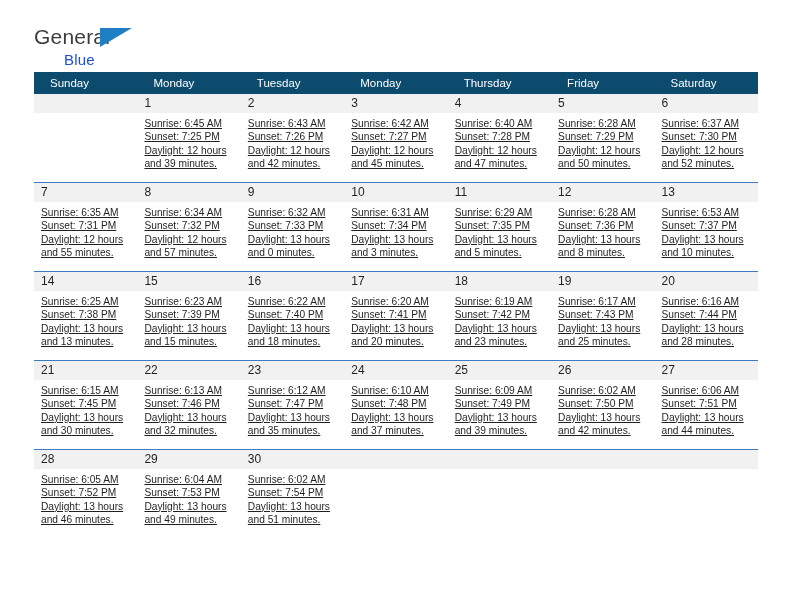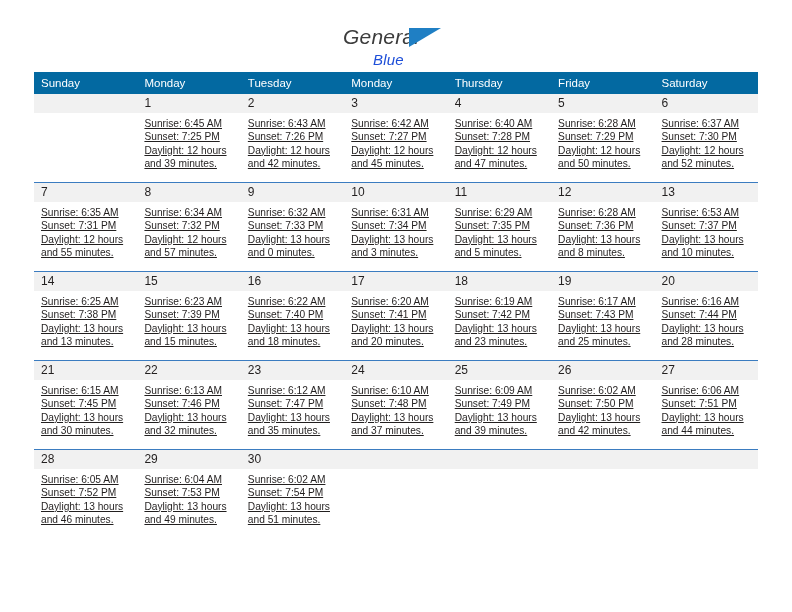--- a/index.html
+++ b/index.html
@@ -19,25 +19,24 @@
     width: 792px;
     height: 612px;
     box-sizing: border-box;
     padding: 0 34px;
   }
 
   
   .top {
     display: flex;
     align-items: flex-start;
-    justify-content: center;
+    justify-content: space-between;
     padding-top: 26px;
     height: 72px;
     box-sizing: border-box;
-    font-style: italic;
   }
   .logo {
     position: relative;
     width: 106px;
     height: 46px;
     line-height: 1;
     user-select: none;
   }
   .logo .general {
     position: absolute;
@@ -82,26 +81,26 @@
     white-space: nowrap;
   }
 
   
   .calendar {
     width: 724px;
     border-collapse: collapse;
     table-layout: fixed;
   }
   .calendar th {
-    background: #0369a1;
+    background: #0c4a6e;
     color: #ffffff;
     font-size: 11.5px;
     font-weight: normal;
     text-align: left;
-    padding: 5px 0 5px 7px;
+    padding: 5px 0 5px 16px;
     height: 20px;
     box-sizing: border-box;
     border: none;
   }
   .calendar td {
     width: 103.4px;
     height: 88px;
     vertical-align: top;
     padding: 0;
     border-top: 1px solid #3b7cc0;

